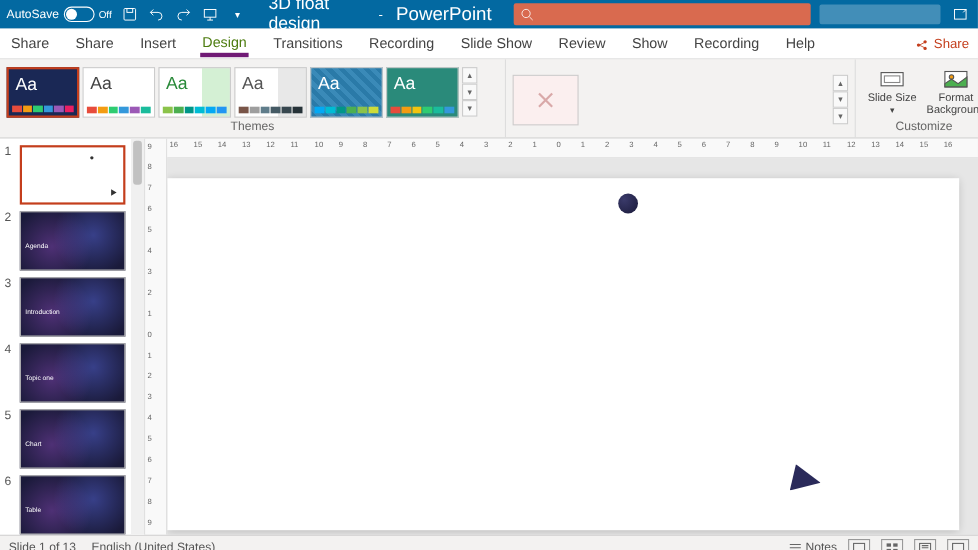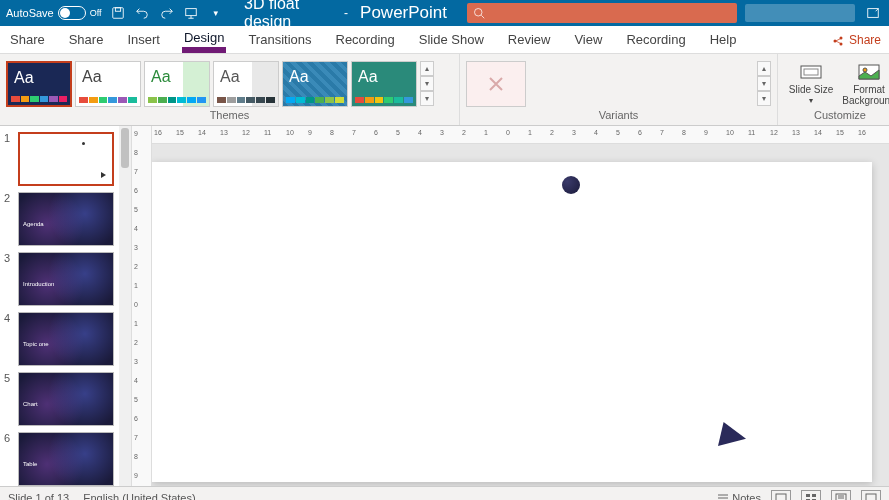--- a/index.html
+++ b/index.html
@@ -16,21 +16,21 @@
 .title-app { font-size: 17px; }
 .searchbox { margin-left: 12px; flex: 0 0 270px; height: 20px; background: #d96a4f; display: flex; align-items: center; padding: 0 6px; gap: 6px; border-radius: 2px; }
 .searchbox input { background: transparent; border: none; outline: none; color: #fff; font-size: 11px; width: 100%; }
 .searchbox input::placeholder { color: #fff; }
 .title-right { margin-left: auto; display: flex; align-items: center; gap: 8px; }
 .account-blur { width: 110px; height: 18px; background: rgba(255,255,255,0.25); border-radius: 2px; }
 
 
 .ribbon-tabs { height: 28px; background: #fff; display: flex; align-items: center; padding: 0 8px; gap: 20px; border-bottom: 1px solid #ddd; }
 .ribbon-tab { font-size: 13px; color: #444; cursor: pointer; padding: 4px 2px; }
-.ribbon-tab.active { color: #0f172a; border-bottom: 6px solid #701a75; padding-bottom: 2px; }
+.ribbon-tab.active { color: #4d7c0f; border-bottom: 4px solid #701a75; padding-bottom: 2px; }
 .share-btn { margin-left: auto; color: #c43e1c; font-size: 12px; display: flex; align-items: flex-end; gap: 5px; }
 
 
 .ribbon { height: 72px; background: #f3f2f1; display: flex; border-bottom: 1px solid #ccc; position: relative; }
 .ribbon-group { display: flex; flex-direction: column; border-right: 1px solid #ddd; padding: 4px 6px 2px; }
 .ribbon-group-body { flex: 1; display: flex; align-items: center; gap: 3px; }
 .ribbon-group-label { font-size: 11px; color: #666; text-align: center; height: 14px; }
 
 .theme-thumb { width: 66px; height: 46px; border: 1px solid #ccc; background: #fff; position: relative; cursor: pointer; overflow: hidden; }
 .theme-thumb.selected { border: 2px solid #c43e1c; }
@@ -128,21 +128,21 @@
 
 <div class="ribbon-tabs">
   <div class="ribbon-tab">Share</div>
   <div class="ribbon-tab">Share</div>
   <div class="ribbon-tab">Insert</div>
   <div class="ribbon-tab active">Design</div>
   <div class="ribbon-tab">Transitions</div>
   <div class="ribbon-tab">Recording</div>
   <div class="ribbon-tab">Slide Show</div>
   <div class="ribbon-tab">Review</div>
-  <div class="ribbon-tab">View</div>
+  <div class="ribbon-tab">Show</div>
   <div class="ribbon-tab">Recording</div>
   <div class="ribbon-tab">Help</div>
   <div class="share-btn">
     <svg width="12" height="12" viewBox="0 0 16 16">
         <path d="M11 5 L5 8 L11 11" stroke="#c43e1c" fill="none"></path>
         <circle cx="12" cy="4" r="2" fill="#c43e1c"></circle>
         <circle cx="4" cy="8" r="2" fill="#c43e1c"></circle>
         <circle cx="12" cy="12" r="2" fill="#c43e1c"></circle>
       </svg>
     <span>Share</span>
@@ -233,21 +233,20 @@
             <path d="M4 4 L16 16 M16 4 L4 16" stroke="#d9a9a9" stroke-width="2"></path>
           </svg>
       </div>
       <div style="flex:1;"></div>
       <div class="gallery-ctrl" style="height:46px;">
         <div>▴</div>
         <div>▾</div>
         <div>▾</div>
       </div>
     </div>
-    <div class="ribbon-group-label">Variants</div>
   </div>
   <div class="ribbon-group" style="flex:1;">
     <div class="ribbon-group-body" style="justify-content:center; gap:4px;">
       <div class="customize-btn">
         <svg width="24" height="20" viewBox="0 0 24 20">
             <rect x="2" y="4" width="20" height="12" stroke="#555" fill="#fff"></rect>
             <rect x="5" y="7" width="14" height="6" stroke="#888" fill="none"></rect>
           </svg>
         <span>Slide Size</span>
         <span style="font-size:8px;">▾</span>

